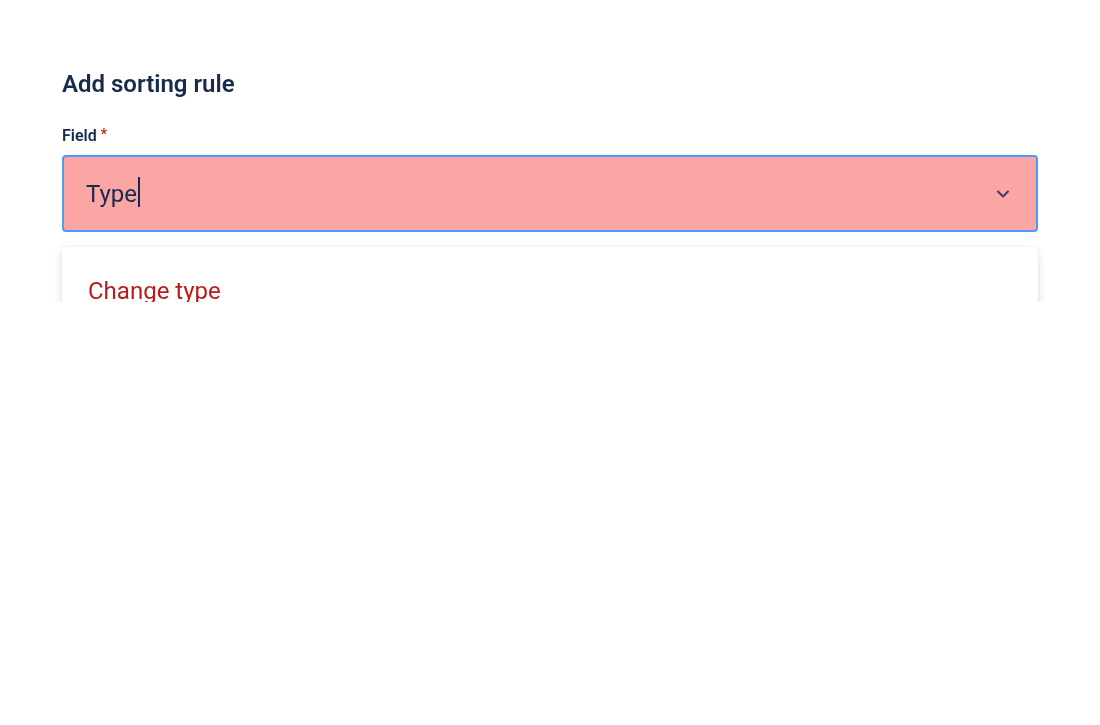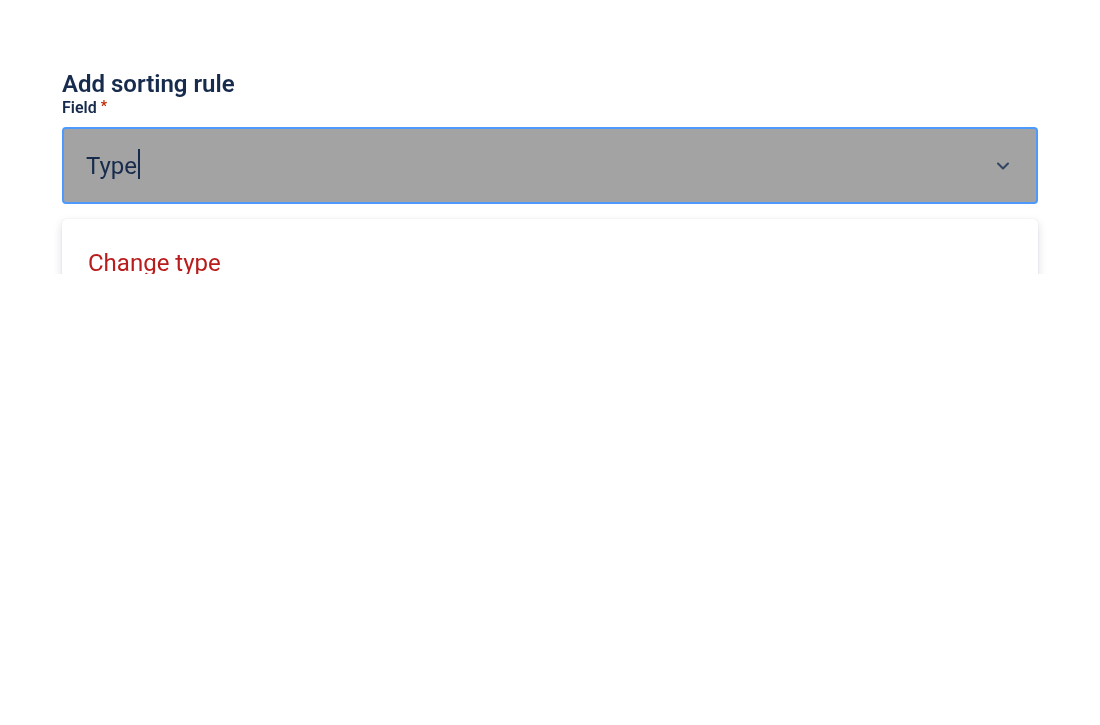--- a/index.html
+++ b/index.html
@@ -10,20 +10,21 @@
     body {
       font-family: -apple-system, BlinkMacSystemFont, "Segoe UI", Roboto, Helvetica, Arial, sans-serif;
       background: #ffffff;
       padding: 70px 62px;
       color: #172b4d;
     }
     .title {
       font-size: 24px;
       font-weight: 600;
       color: #172b4d;
+      margin-bottom: 28px;
     }
     .field-label {
       font-size: 16px;
       font-weight: 600;
       color: #172b4d;
       margin-bottom: 10px;
       display: flex;
     }
     .required-asterisk {
       color: #bf2600;
@@ -32,21 +33,21 @@
     }
     .select-wrapper {
       position: relative;
       width: 100%;
     }
     .select-input {
       width: 100%;
       height: 77px;
       border: 2px solid #4c9aff;
       border-radius: 4px;
-      background: #a3a3a3;
+      background: #fca5a5;
       padding: 0 50px 0 22px;
       font-size: 24px;
       color: #172b4d;
       display: flex;
       align-items: center;
       cursor: text;
       position: relative;
     }
     .input-text {
       font-size: 24px;

